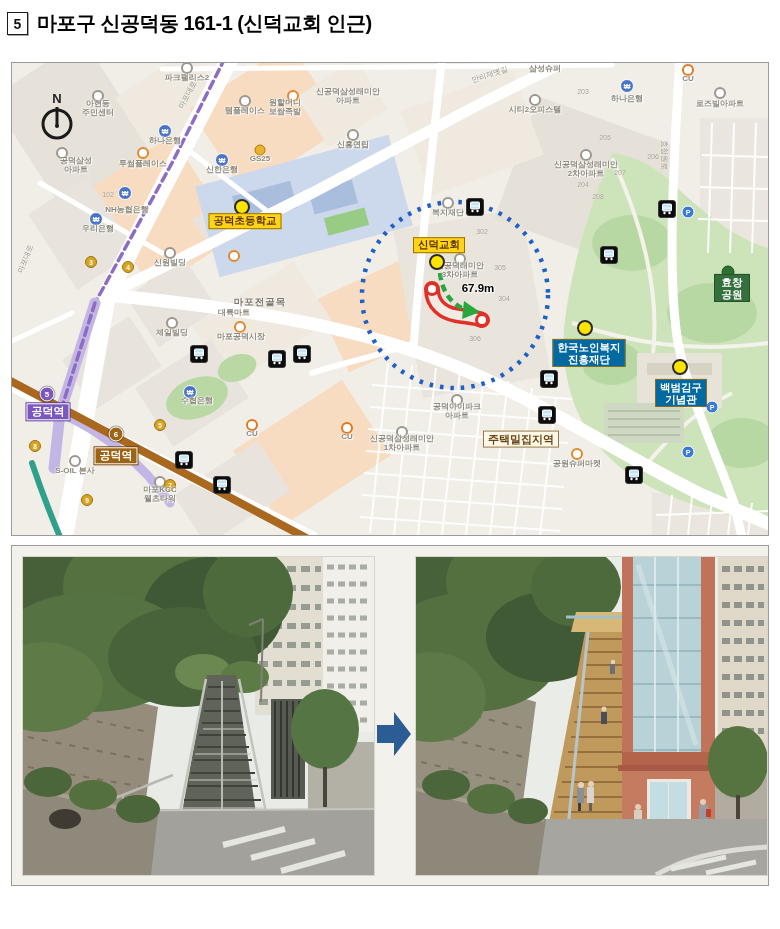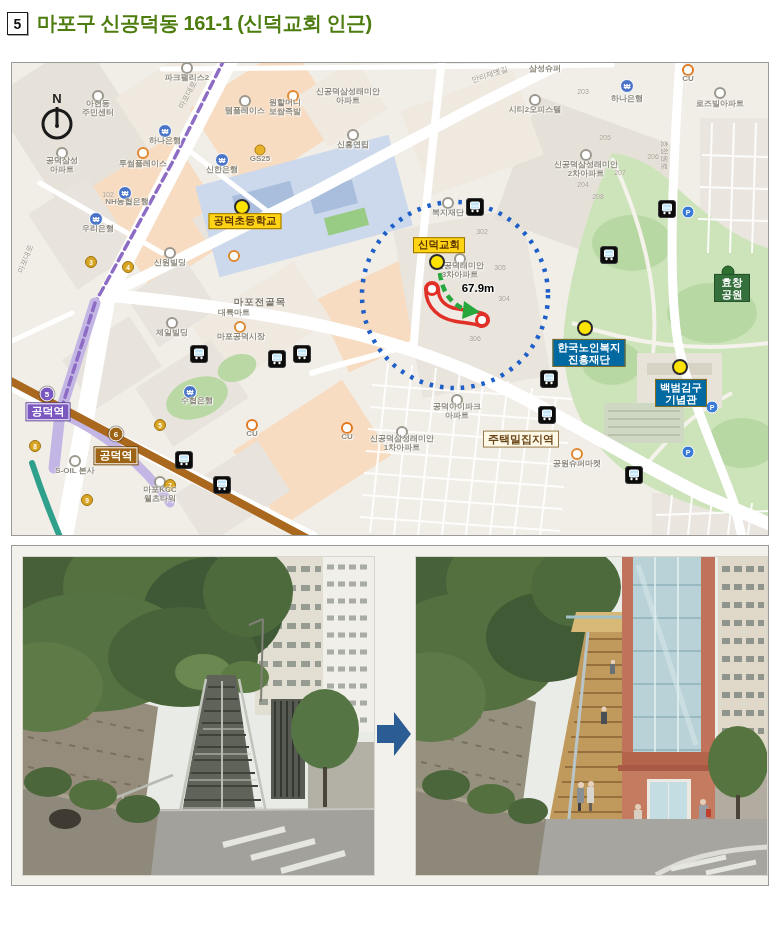--- a/index.html
+++ b/index.html
@@ -3,21 +3,21 @@
 <meta charset="utf-8">
 <style>
   html,body{margin:0;padding:0;background:#fff;font-family:"Liberation Sans",sans-serif;}
   #page{position:relative;width:780px;height:929px;background:#fff;overflow:hidden;}
 
   
   .title-row{position:absolute;left:7px;top:10px;display:flex;align-items:center;gap:9px;}
   .num-box{width:19px;height:21px;border:1.6px solid #1a1a1a;box-shadow:1px 1px 0 #aaa;
            display:flex;align-items:center;justify-content:center;
            font-size:14px;font-weight:bold;color:#111;background:#fff;}
-  .page-title{font-size:20px;font-weight:bold;color:#4d7c0f;letter-spacing:-0.5px;}
+  .page-title{font-size:20px;font-weight:bold;color:#000000;letter-spacing:-0.5px;}
 
   
   #map-panel{position:absolute;left:11px;top:62px;width:756px;height:472px;
              border:1px solid #9a9a9a;background:#f1eee8;overflow:hidden;}
   #map-overlay{position:absolute;left:0;top:0;width:756px;height:472px;}
   .lbl{position:absolute;transform:translate(-50%,-50%);white-space:pre-line;text-align:center;
        line-height:1.15;pointer-events:none;}
   .lbl-yellow{background:#ffd415;color:#5c3400;border:1.5px solid #9a7200;font-weight:bold;
               font-size:10.5px;padding:0 4px;line-height:1.3;}
   .lbl-gold{background:#0369a1;color:#fff;border:1px solid #8a6d1a;font-weight:bold;
@@ -329,24 +329,24 @@
         <div class="lbl lbl-small" style="left: 175px; top: 15px;">파크팰리스2</div>
         <div class="lbl lbl-small" style="left: 233px; top: 48px;">템플레이스</div>
         <div class="lbl lbl-small" style="left: 273px; top: 44px;">원할머니
 보쌈족발</div>
         <div class="lbl lbl-small" style="left: 336px; top: 33px;">신공덕삼성래미안
 아파트</div>
         <div class="lbl lbl-small" style="left: 533px; top: 6px;">삼성슈퍼</div>
         <div class="lbl lbl-small" style="left: 676px; top: 16px;">CU</div>
         <div class="lbl lbl-small" style="left: 153px; top: 78px;">하나은행</div>
         <div class="lbl lbl-small" style="left: 210px; top: 107px;">신한은행</div>
-        <div class="lbl lbl-small" style="left: 115px; top: 139px;">NH농협은행</div>
+        <div class="lbl lbl-small" style="left: 115px; top: 147px;">NH농협은행</div>
         <div class="lbl lbl-small" style="left: 86px; top: 166px;">우리은행</div>
         <div class="lbl lbl-small" style="left: 131px; top: 101px;">투썸플레이스</div>
-        <div class="lbl lbl-small" style="left: 50px; top: 102px; text-align: center;">공덕삼성
+        <div class="lbl lbl-small" style="left: 64px; top: 102px; text-align: center;">공덕삼성
 아파트</div>
         <div class="lbl lbl-small" style="left: 341px; top: 82px;">신흥연립</div>
         <div class="lbl lbl-small" style="left: 248px; top: 96px;">GS25</div>
         <div class="lbl lbl-small" style="left: 615px; top: 36px;">하나은행</div>
         <div class="lbl lbl-small" style="left: 708px; top: 41px;">로즈빌아파트</div>
         <div class="lbl lbl-small" style="left: 574px; top: 106px;">신공덕삼성래미안
 2차아파트</div>
         <div class="lbl lbl-small" style="left: 436px; top: 150px;">복지재단</div>
         <div class="lbl lbl-small" style="left: 448px; top: 207px;">신공덕래미안
 3차아파트</div>

